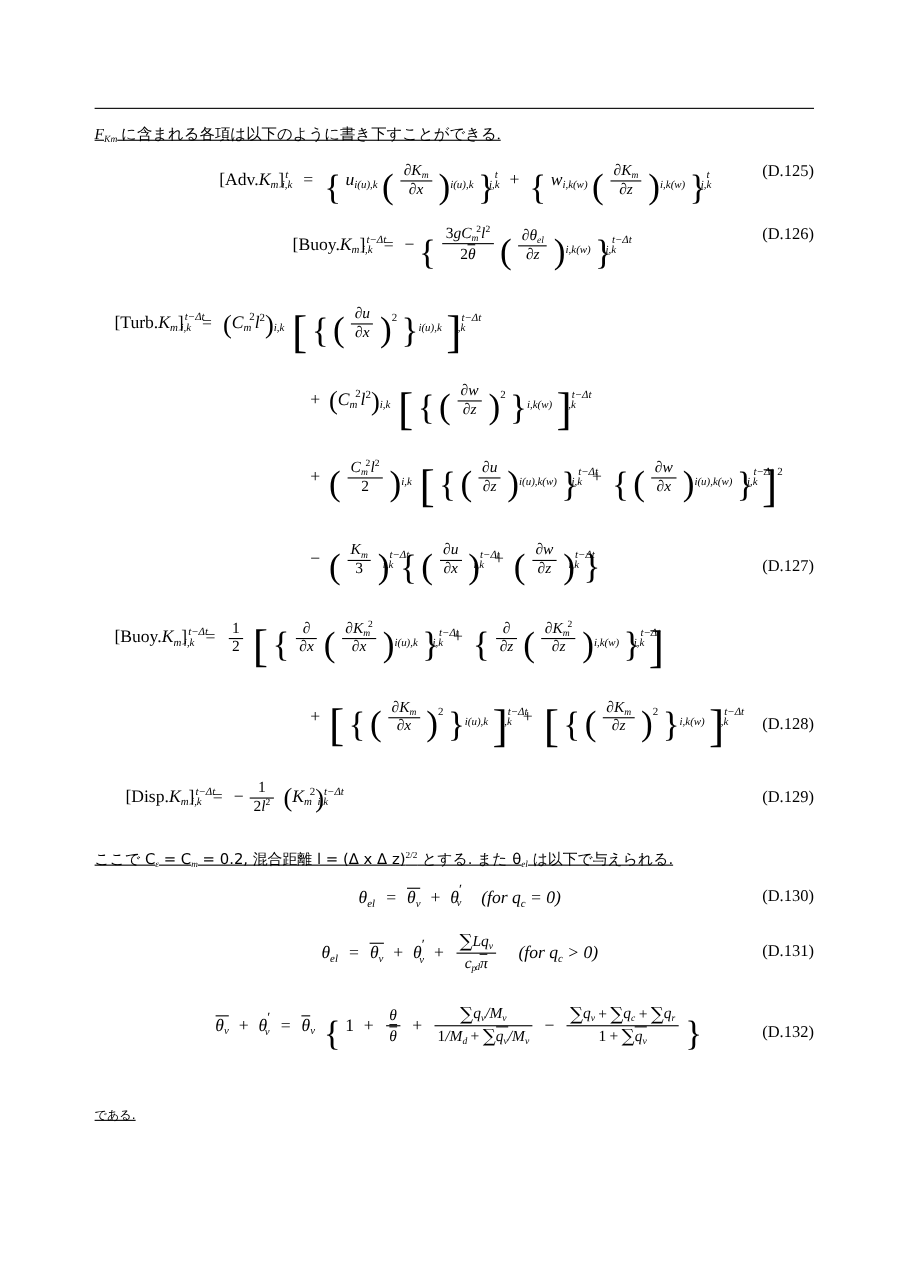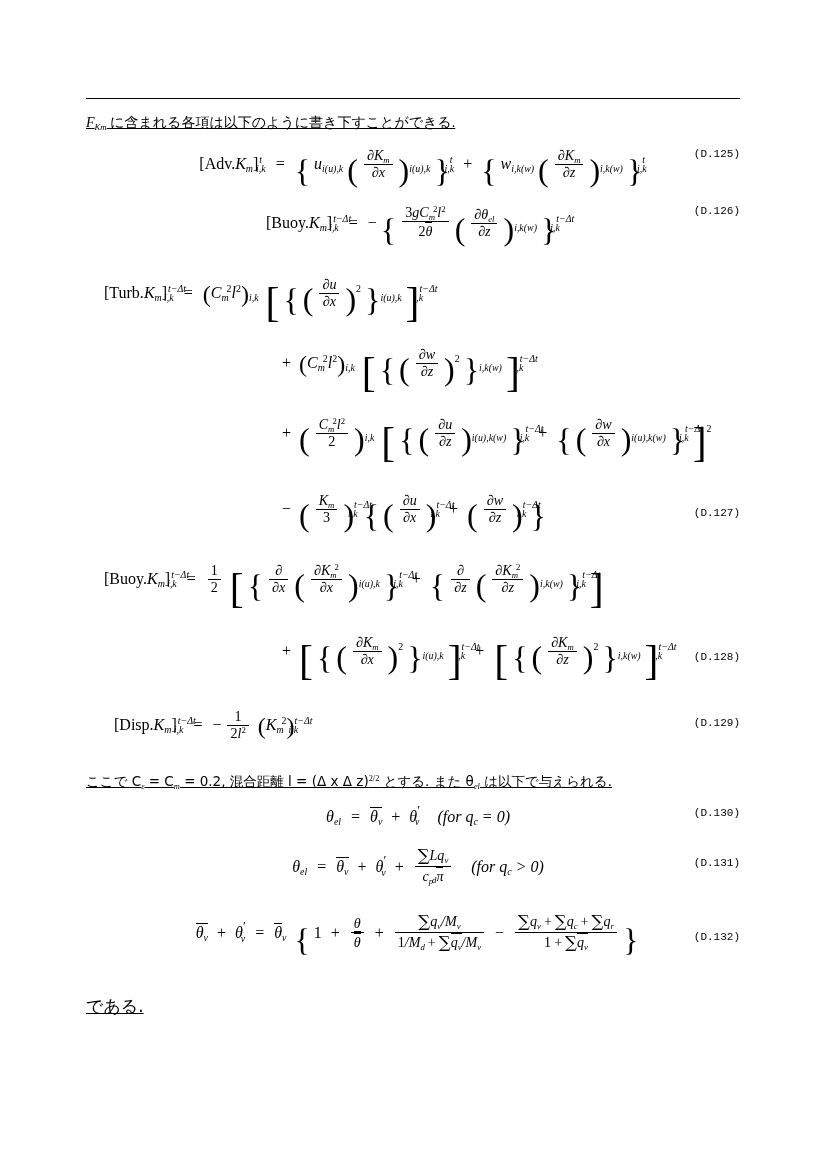--- a/index.html
+++ b/index.html
@@ -105,22 +105,22 @@
     font-size: 16px;
   }
   .eqbody {
     display: block;
     text-align: center;
   }
   .eqtag {
     position: absolute;
     right: 0;
     top: 0;
-    font-size: 11px;
-    font-family: Liberation Mono, monospace;
+    font-size: 15px;
+    font-family: Liberation Serif, serif;
   }
   .eqleft { text-align: left; }
   .bar-wrap {
     display: inline-block;
     border-top: 1px solid #000;
     padding-top: 1px;
     line-height: 1;
   }
   .dbar-wrap {
     display: inline-block;
@@ -390,16 +390,16 @@
           <span class="mu" style="margin:0 5px;">+</span>
           <span class="frac"><span class="num"><span class="sumop">∑</span><span class="mi">q</span><sub class="mi">v</sub><span class="mi">/M</span><sub class="mi">v</sub></span><span class="den"><span class="mu">1</span><span class="mi">/M</span><sub class="mi">d</sub><span class="mu" style="margin:0 3px;">+</span><span class="sumop">∑</span><span class="bar-wrap"><span class="mi">q</span><sub class="mi">v</sub></span><span class="mi">/M</span><sub class="mi">v</sub></span></span>
           <span class="mu" style="margin:0 5px;">−</span>
           <span class="frac"><span class="num"><span class="sumop">∑</span><span class="mi">q</span><sub class="mi">v</sub><span class="mu" style="margin:0 3px;">+</span><span class="sumop">∑</span><span class="mi">q</span><sub class="mi">c</sub><span class="mu" style="margin:0 3px;">+</span><span class="sumop">∑</span><span class="mi">q</span><sub class="mi">r</sub></span><span class="den"><span class="mu">1</span><span class="mu" style="margin:0 3px;">+</span><span class="sumop">∑</span><span class="bar-wrap"><span class="mi">q</span><sub class="mi">v</sub></span></span></span>
           <span class="vbig lean" style="vertical-align:-0.40em;">}</span>
         </span>
       </div>
       <div class="eqtag" style="top:18px;">(D.132)</div>
     </div>
 
-    <p class="para" style="margin-top:8px; font-size:17px;">である.</p>
+    <p class="para" style="margin-top:20px; font-size:11px;">である.</p>
 
   </div>
 </div>
 
 </body></html>

